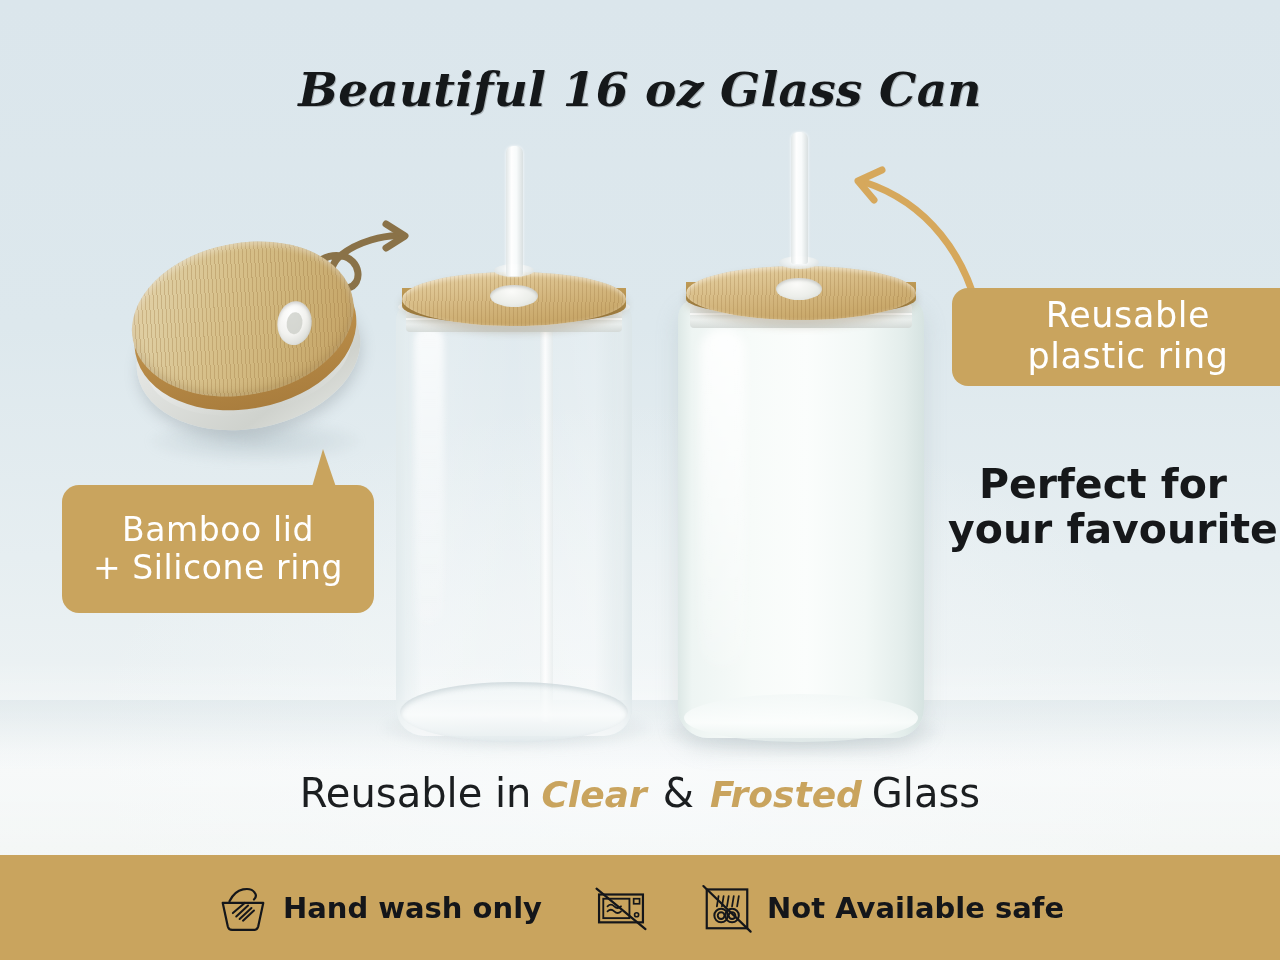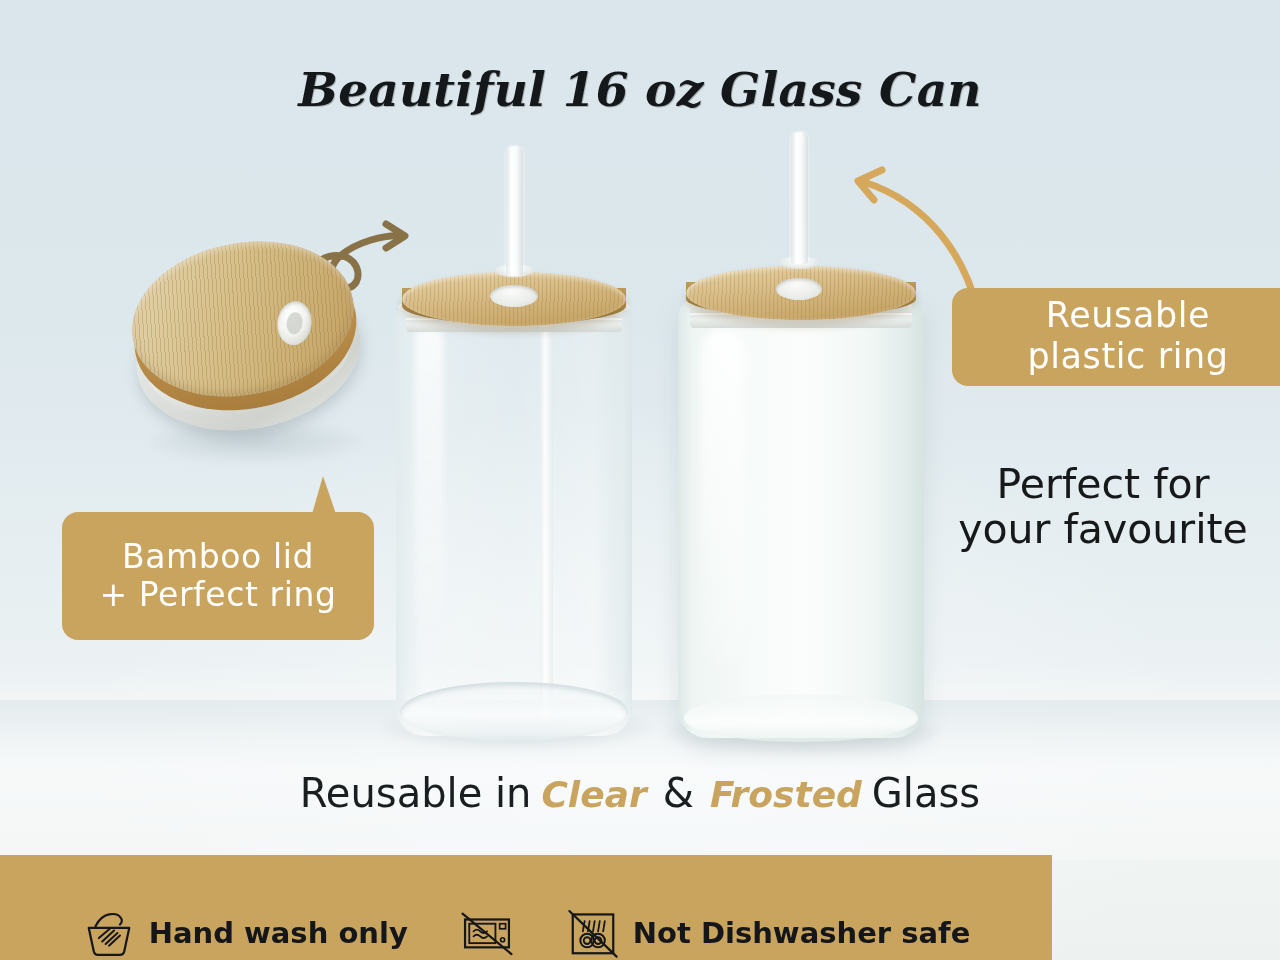--- a/index.html
+++ b/index.html
@@ -215,37 +215,38 @@
     text-align:center;
     letter-spacing:.6px;
   }
   .callout span { display:block; white-space:nowrap; }
 
   #callout-straw {
     left:952px; top:288px; width:352px; height:98px;
     font-size:35px; padding-bottom:2px;
   }
   #callout-lid {
-    left:62px; top:512px; width:312px; height:128px;
+    left:62px; top:485px; width:312px; height:128px;
     font-size:33px;
+    border-radius:17px;
   }
   .tail {
     position:absolute; left:250px; top:-36px;
     width:0; height:0;
     border-left:11px solid transparent;
     border-right:13px solid transparent;
     border-bottom:38px solid #c9a45e;
   }
 
   
   #perfect-for {
     position:absolute; left:948px; top:462px; width:310px;
     text-align:center;
     font-family:"DejaVu Sans", sans-serif;
-    font-weight:normal;
+    font-weight:bold;
     font-size:41px; line-height:1.10;
     color:#16181a;
   }
   #perfect-for span { display:block; white-space:nowrap; }
 
   #available-line {
     position:absolute; left:0; top:770px; width:1280px;
     text-align:center;
     font-family:"DejaVu Sans", sans-serif;
     font-size:40px; color:#1b1e20;
@@ -253,23 +254,23 @@
   }
   #available-line .gold {
     color:#c9a45e; font-weight:bold; font-style:italic;
     font-size:36px; padding:0 6px;
   }
   #available-line .amp { padding:0 10px; }
   #available-line .plain { padding:0 4px; }
 
   
   #care-bar {
-    position:absolute; left:0; top:855px; width:1052px; height:105px;
+    position:absolute; left:0; top:855px; width:1280px; height:105px;
     background:#c9a45e;
-    display:flex; align-items:flex-end; justify-content:center;
+    display:flex; align-items:center; justify-content:center;
     gap:52px;
   }
   .care-item { display:flex; align-items:center; gap:13px; }
   .care-item .label {
     font-family:"DejaVu Sans", sans-serif;
     font-weight:bold;
     font-size:29px; color:#14161a;
     white-space:nowrap;
   }
   .care-icon { width:54px; height:54px; flex:0 0 54px; }
@@ -332,21 +333,21 @@
   </div>
 
   <div class="callout" id="callout-straw">
     <span>Reusable</span>
     <span>plastic ring</span>
   </div>
 
   <div class="callout" id="callout-lid">
     <div class="tail"></div>
     <span>Bamboo lid</span>
-    <span>+ Perfect ring</span>
+    <span>+ Silicone ring</span>
   </div>
 
   <div id="perfect-for">
     <span>Perfect for</span>
     <span>your favourite</span>
   </div>
 
   <div id="available-line">
     <span class="plain">Reusable in</span><span class="gold">Clear</span><span class="amp">&amp;</span><span class="gold">Frosted</span><span class="plain">Glass</span>
   </div>
@@ -376,18 +377,18 @@
     <div class="care-item">
       <svg class="care-icon" viewBox="0 0 64 64">
         <rect x="8" y="10" width="48" height="46" fill="none" stroke="#14161a" stroke-width="2.6"></rect>
         <path d="M22 18 L20 30 M28 18 L26 30 M34 18 L32 30 M40 18 L38 30 M46 18 L44 30" fill="none" stroke="#14161a" stroke-width="2.1" stroke-linecap="round"></path>
         <circle cx="25" cy="41" r="8" fill="none" stroke="#14161a" stroke-width="2.4"></circle>
         <circle cx="25" cy="41" r="4" fill="none" stroke="#14161a" stroke-width="2.2"></circle>
         <circle cx="38" cy="41" r="8" fill="none" stroke="#14161a" stroke-width="2.4"></circle>
         <circle cx="38" cy="41" r="4" fill="none" stroke="#14161a" stroke-width="2.2"></circle>
         <line x1="4" y1="6" x2="60" y2="60" stroke="#14161a" stroke-width="2.6" stroke-linecap="round"></line>
       </svg>
-      <span class="label">Not Dishwasher safe</span>
+      <span class="label">Not Available safe</span>
     </div>
 
   </div>
 
 </div>
 
 </body></html>

